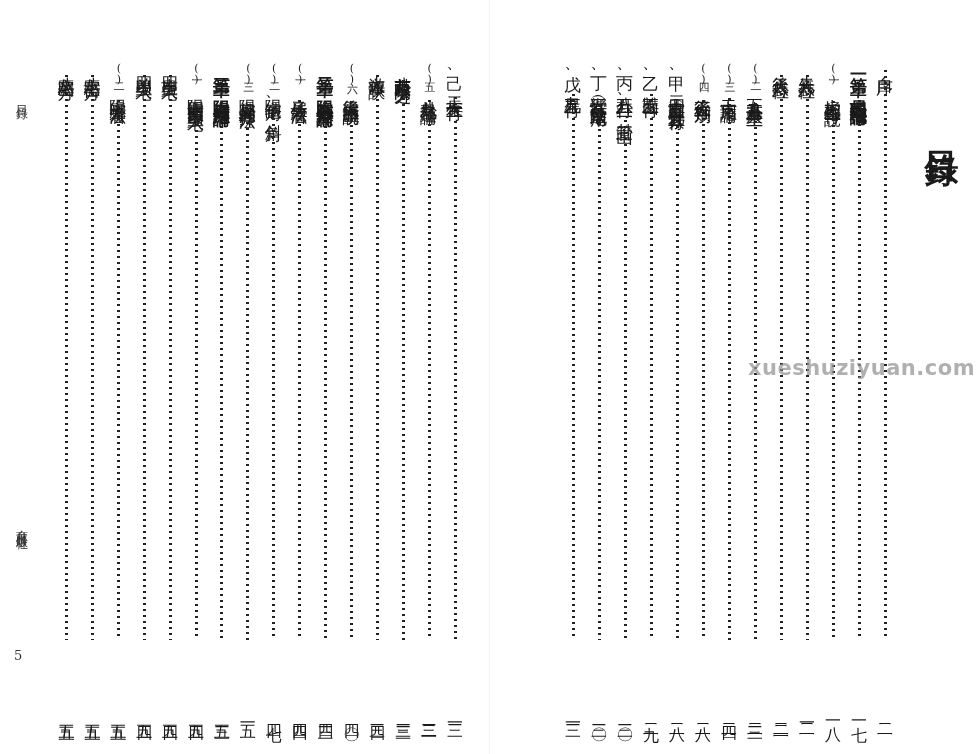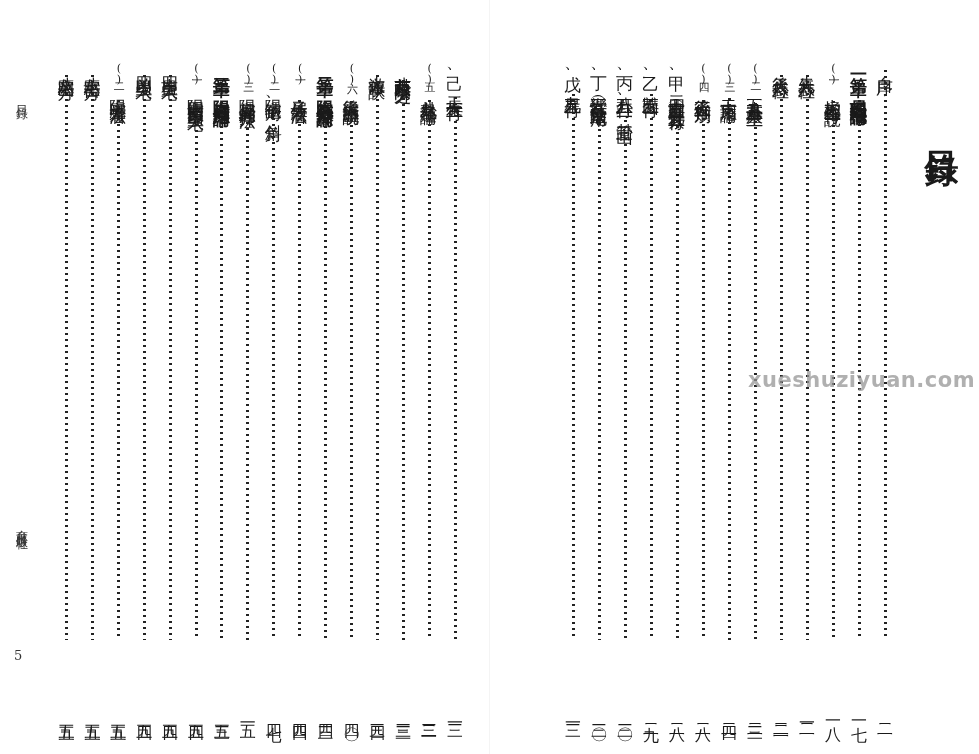--- a/index.html
+++ b/index.html
@@ -46,21 +46,21 @@
   }
   .runner {
     position:absolute; left:12px; width:20px;
     writing-mode: vertical-rl; text-orientation: upright;
     font-size:12px; line-height:20px; letter-spacing:3px; color:#333;
   }
   .runner-top { top:95px; }
   .runner-pub { top:520px; letter-spacing:2px; }
   .folio { position:absolute; left:14px; top:648px; font-size:13px; color:#333; }
   .watermark {
-    position:absolute; left:748px; top:368px;
+    position:absolute; left:748px; top:356px;
     font-family: "DejaVu Sans", "Liberation Sans", sans-serif;
     font-size:21px; font-weight:bold; color:rgba(150,150,150,0.75); letter-spacing:0.5px;
   }
 </style>
 </head>
 <body>
 
 <div class="page page-left">
   <div class="runner runner-top">目錄</div>
   <div class="runner runner-pub">育林出版社</div>

